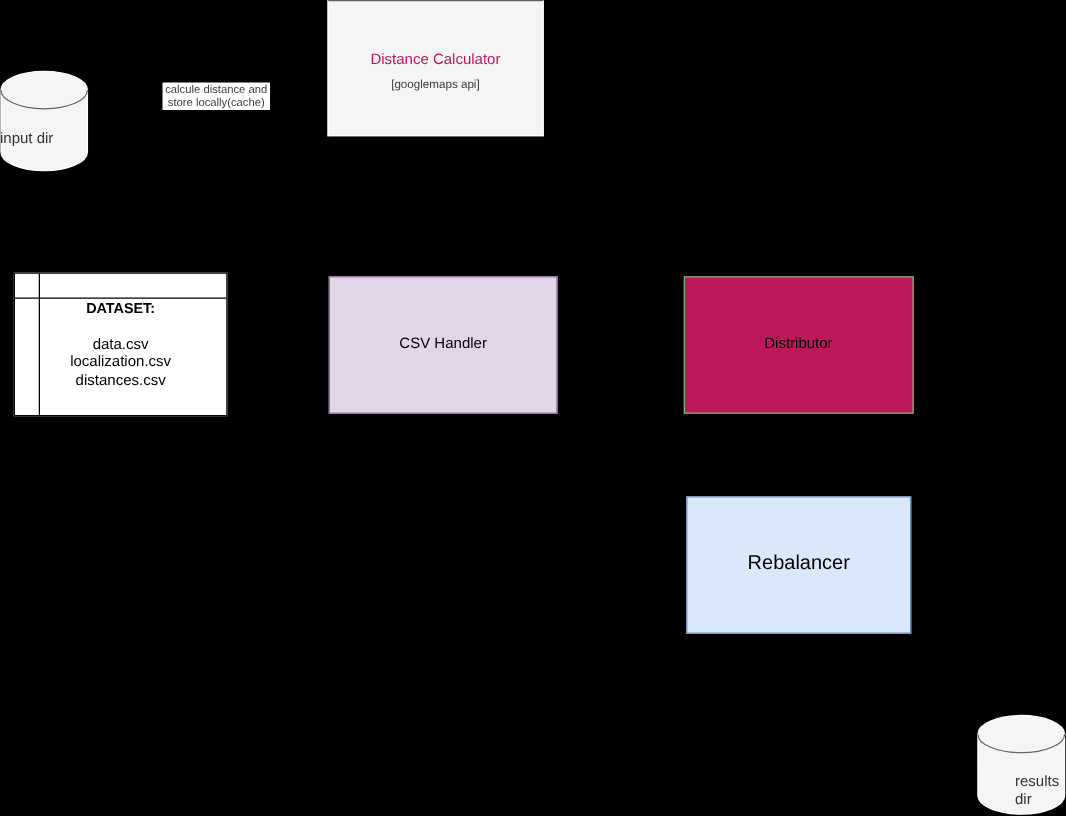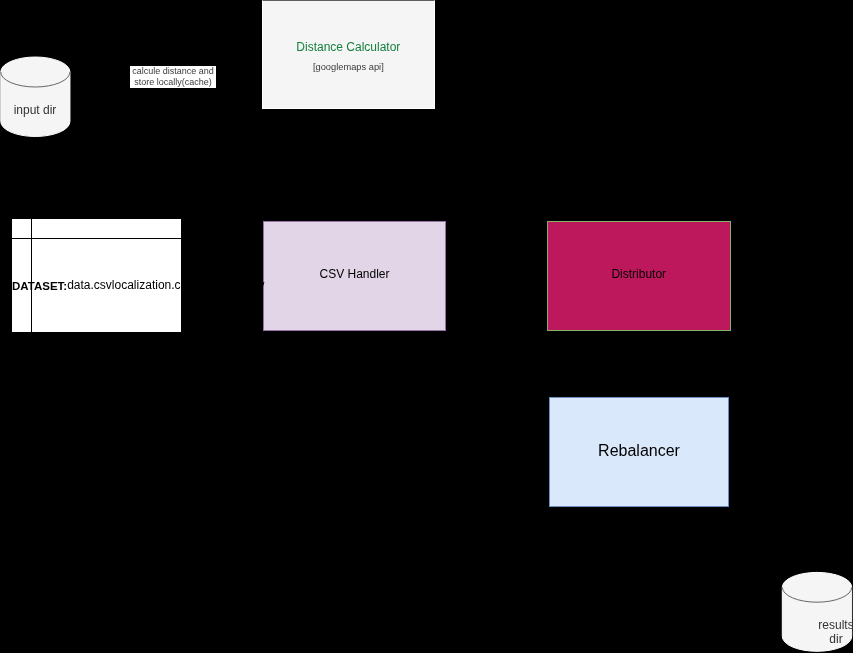--- a/index.html
+++ b/index.html
@@ -7,45 +7,45 @@
   body{width:853px;height:653px;background:#000000;overflow:hidden;
        font-family:"Liberation Sans",sans-serif;}
   #canvas{position:relative;width:853px;height:653px;overflow:hidden;transform:translateZ(0);}
   svg.layer{position:absolute;left:0;top:0;width:853px;height:653px;pointer-events:none;}
   .node{position:absolute;box-sizing:border-box;display:flex;align-items:center;
         justify-content:center;text-align:center;}
   .node > span{position:relative;top:-1.5px;}
 
   .box-dc{left:261.6px;top:0px;width:173.5px;height:109px;background:#f5f5f5;
           border:1px solid #ffffff;border-top-color:#5f5f5f;flex-direction:column;}
-  .box-dc .t1{font-size:12px;color:#15803d;line-height:14px;position:relative;top:-0.5px;}
+  .box-dc .t1{font-size:12px;color:#be185d;line-height:14px;position:relative;top:-0.5px;}
   .box-dc .t2{font-size:9.3px;color:#3b3b3b;line-height:11px;margin-top:3.8px;position:relative;top:4px;}
 
   .box-csv{left:263px;top:220.5px;width:183px;height:110px;background:#e1d5e7;
            border:1px solid #9673a6;font-size:12px;color:#000000;}
   .box-dist{left:546.5px;top:220.5px;width:184.5px;height:110px;background:#be185d;
             border:1px solid #82b366;font-size:12px;color:#000000;}
   .box-reb{left:549px;top:397px;width:180px;height:110px;background:#dae8fc;
            border:1px solid #6c8ebf;font-size:16px;color:#000000;}
 
-  .cyl-label{position:absolute;text-align:center;font-size:12px;color:#333333;}
+  .cyl-label{position:absolute;text-align:left;font-size:12px;color:#333333;}
   #lbl-input{left:0px;top:102.5px;width:70px;}
   #lbl-results{left:812px;top:617.5px;width:48px;}
 
   .edge-label{position:absolute;left:130px;top:65.5px;color:#3b3b3b;
               font-size:9px;line-height:10.5px;text-align:center;padding:0.5px 2.2px;}
   .edge-label::before{content:"";position:absolute;left:0;top:0;right:0;bottom:0;
               background:#ffffff;z-index:-1;}
 
   .tbl{position:absolute;left:11px;top:218px;width:171px;height:115px;
        border:1px solid #000000;box-sizing:border-box;background:#ffffff;}
   .tbl .divv{position:absolute;left:19px;top:0;bottom:0;width:1px;background:#000000;}
   .tbl .divh{position:absolute;left:0;right:0;top:19px;height:1px;background:#000000;}
   .tbl .cell{position:absolute;left:0px;top:20px;right:0;bottom:0;
-             display:flex;flex-direction:row;align-items:center;justify-content:flex-start;
+             display:flex;flex-direction:column;align-items:center;justify-content:flex-start;
              font-size:12px;color:#000000;}
   .tbl .cell .hdr{font-weight:bold;font-size:11.5px;margin-top:0.5px;line-height:14px;}
   .tbl .cell .sp{height:14px;}
   .tbl .cell .fl{line-height:14.5px;}
 </style>
 </head>
 <body>
 
 <div id="canvas">
 

